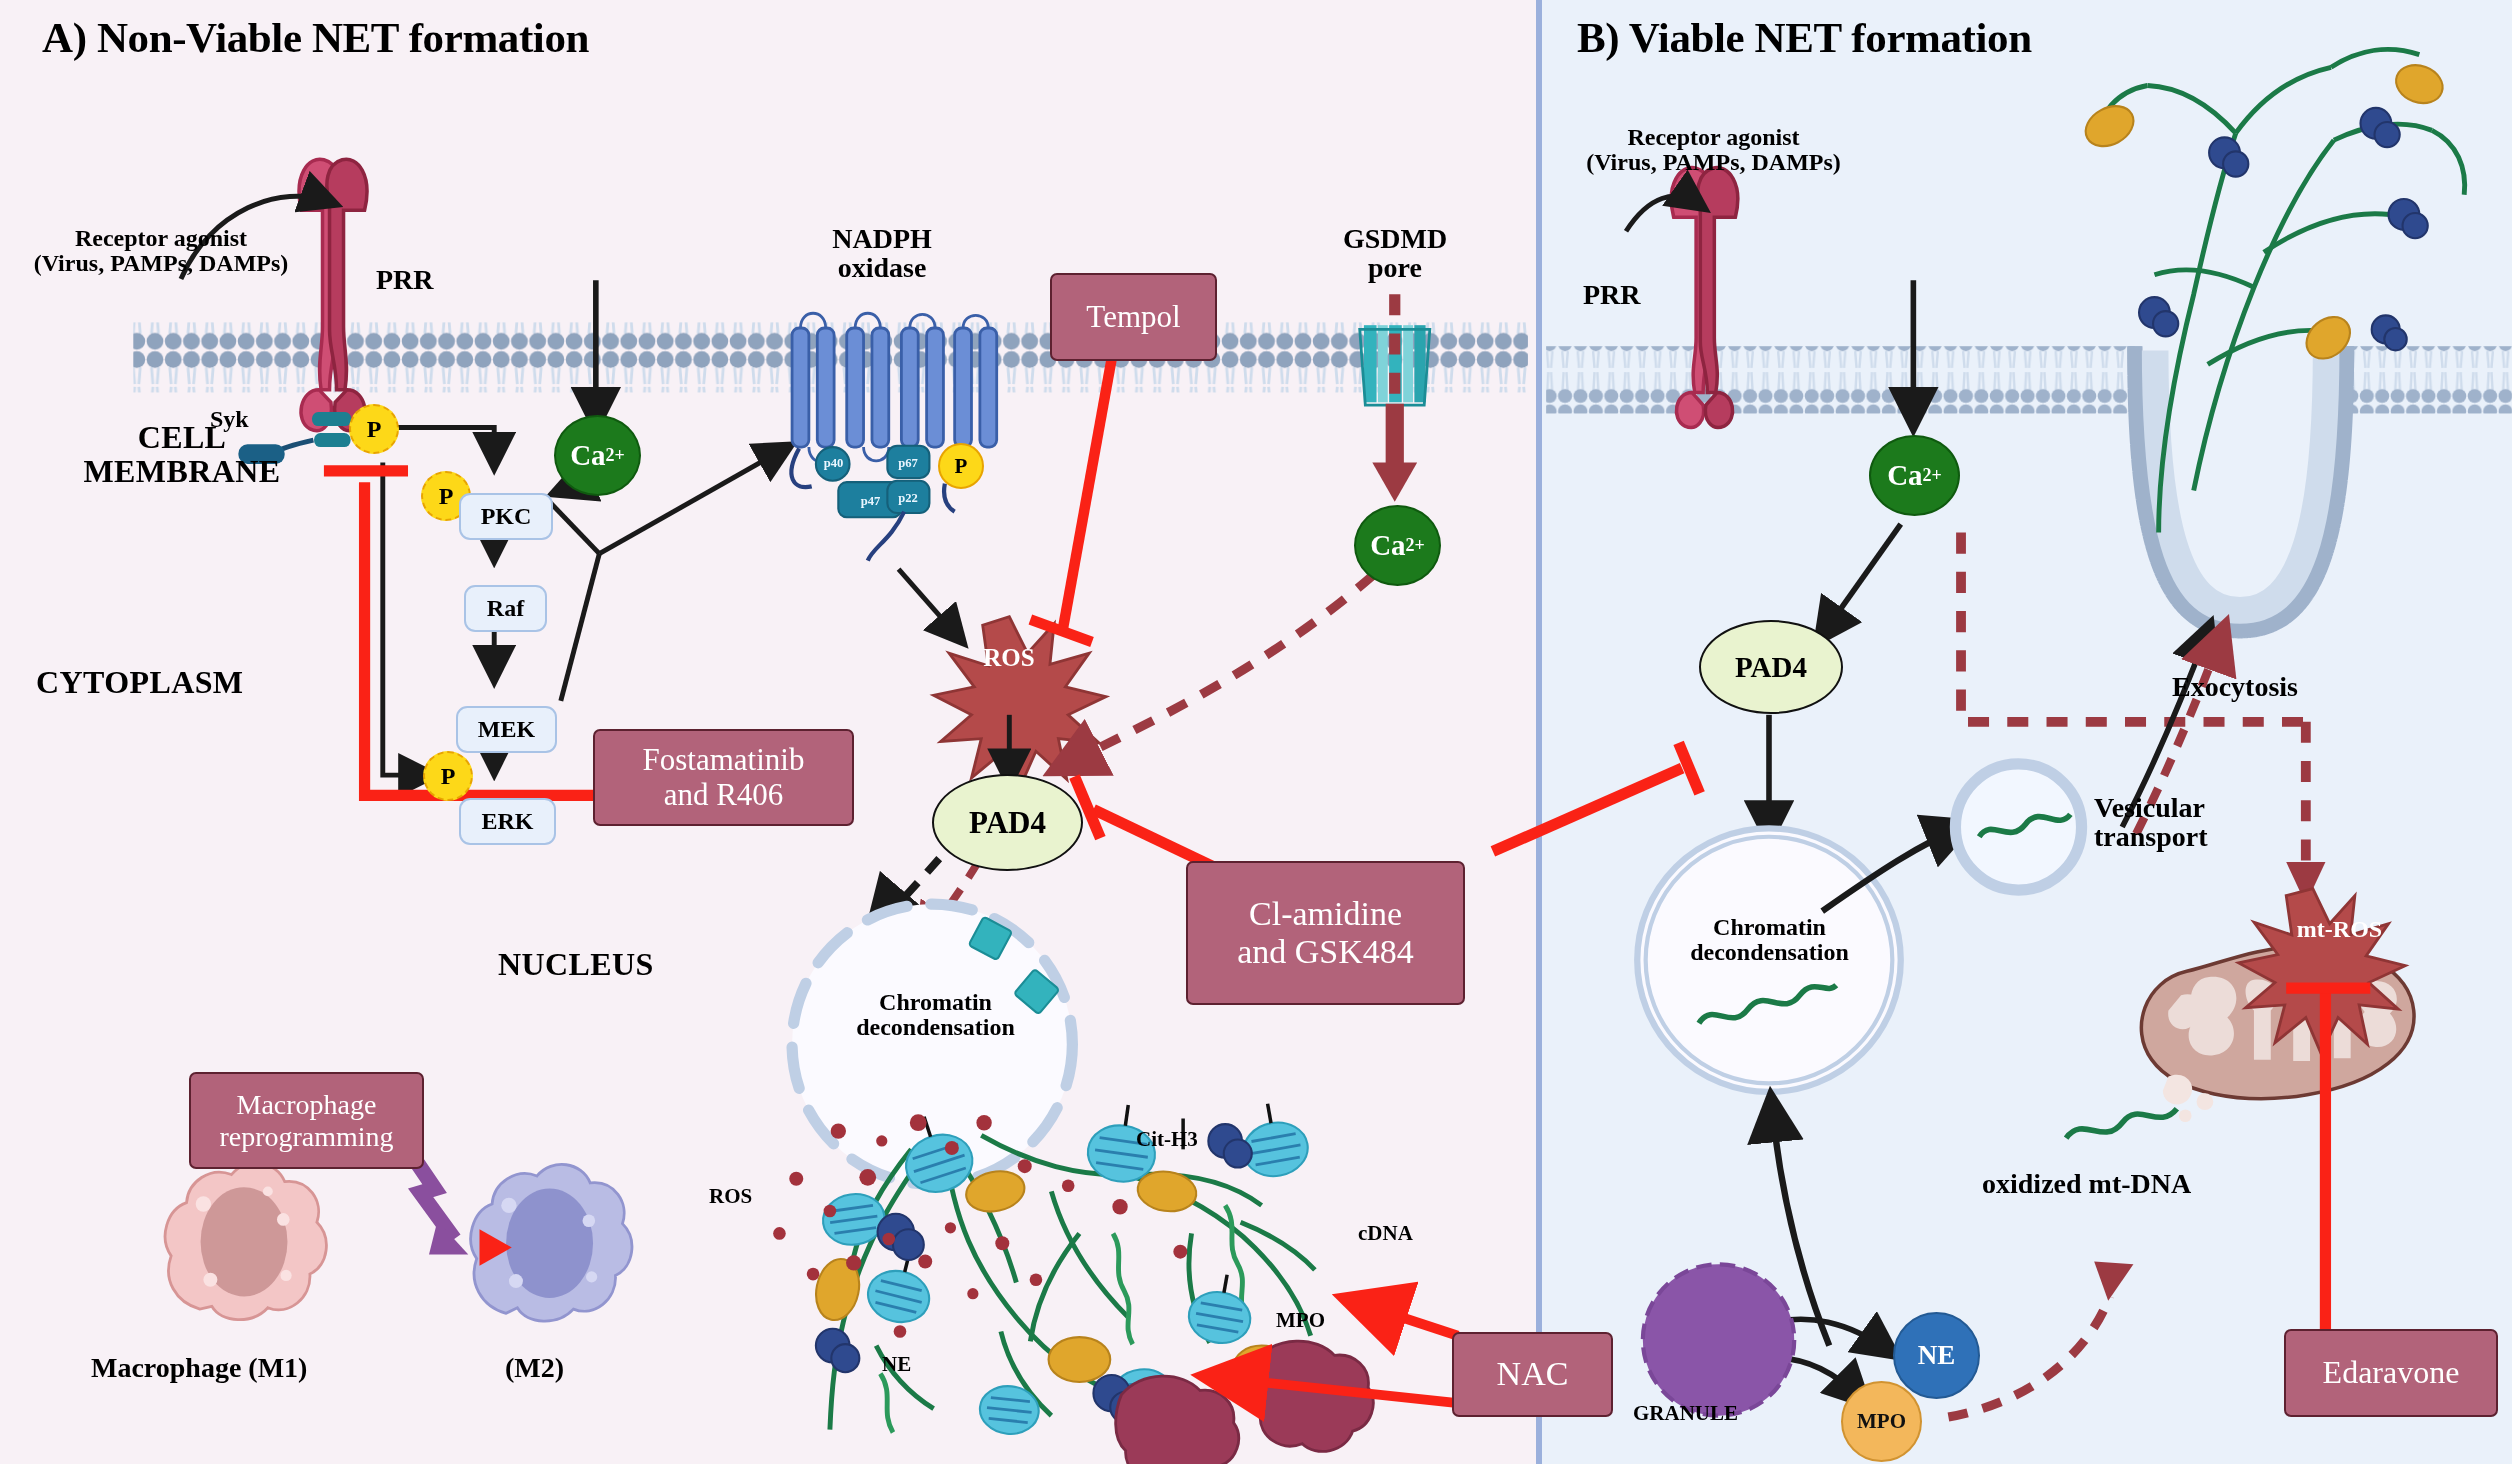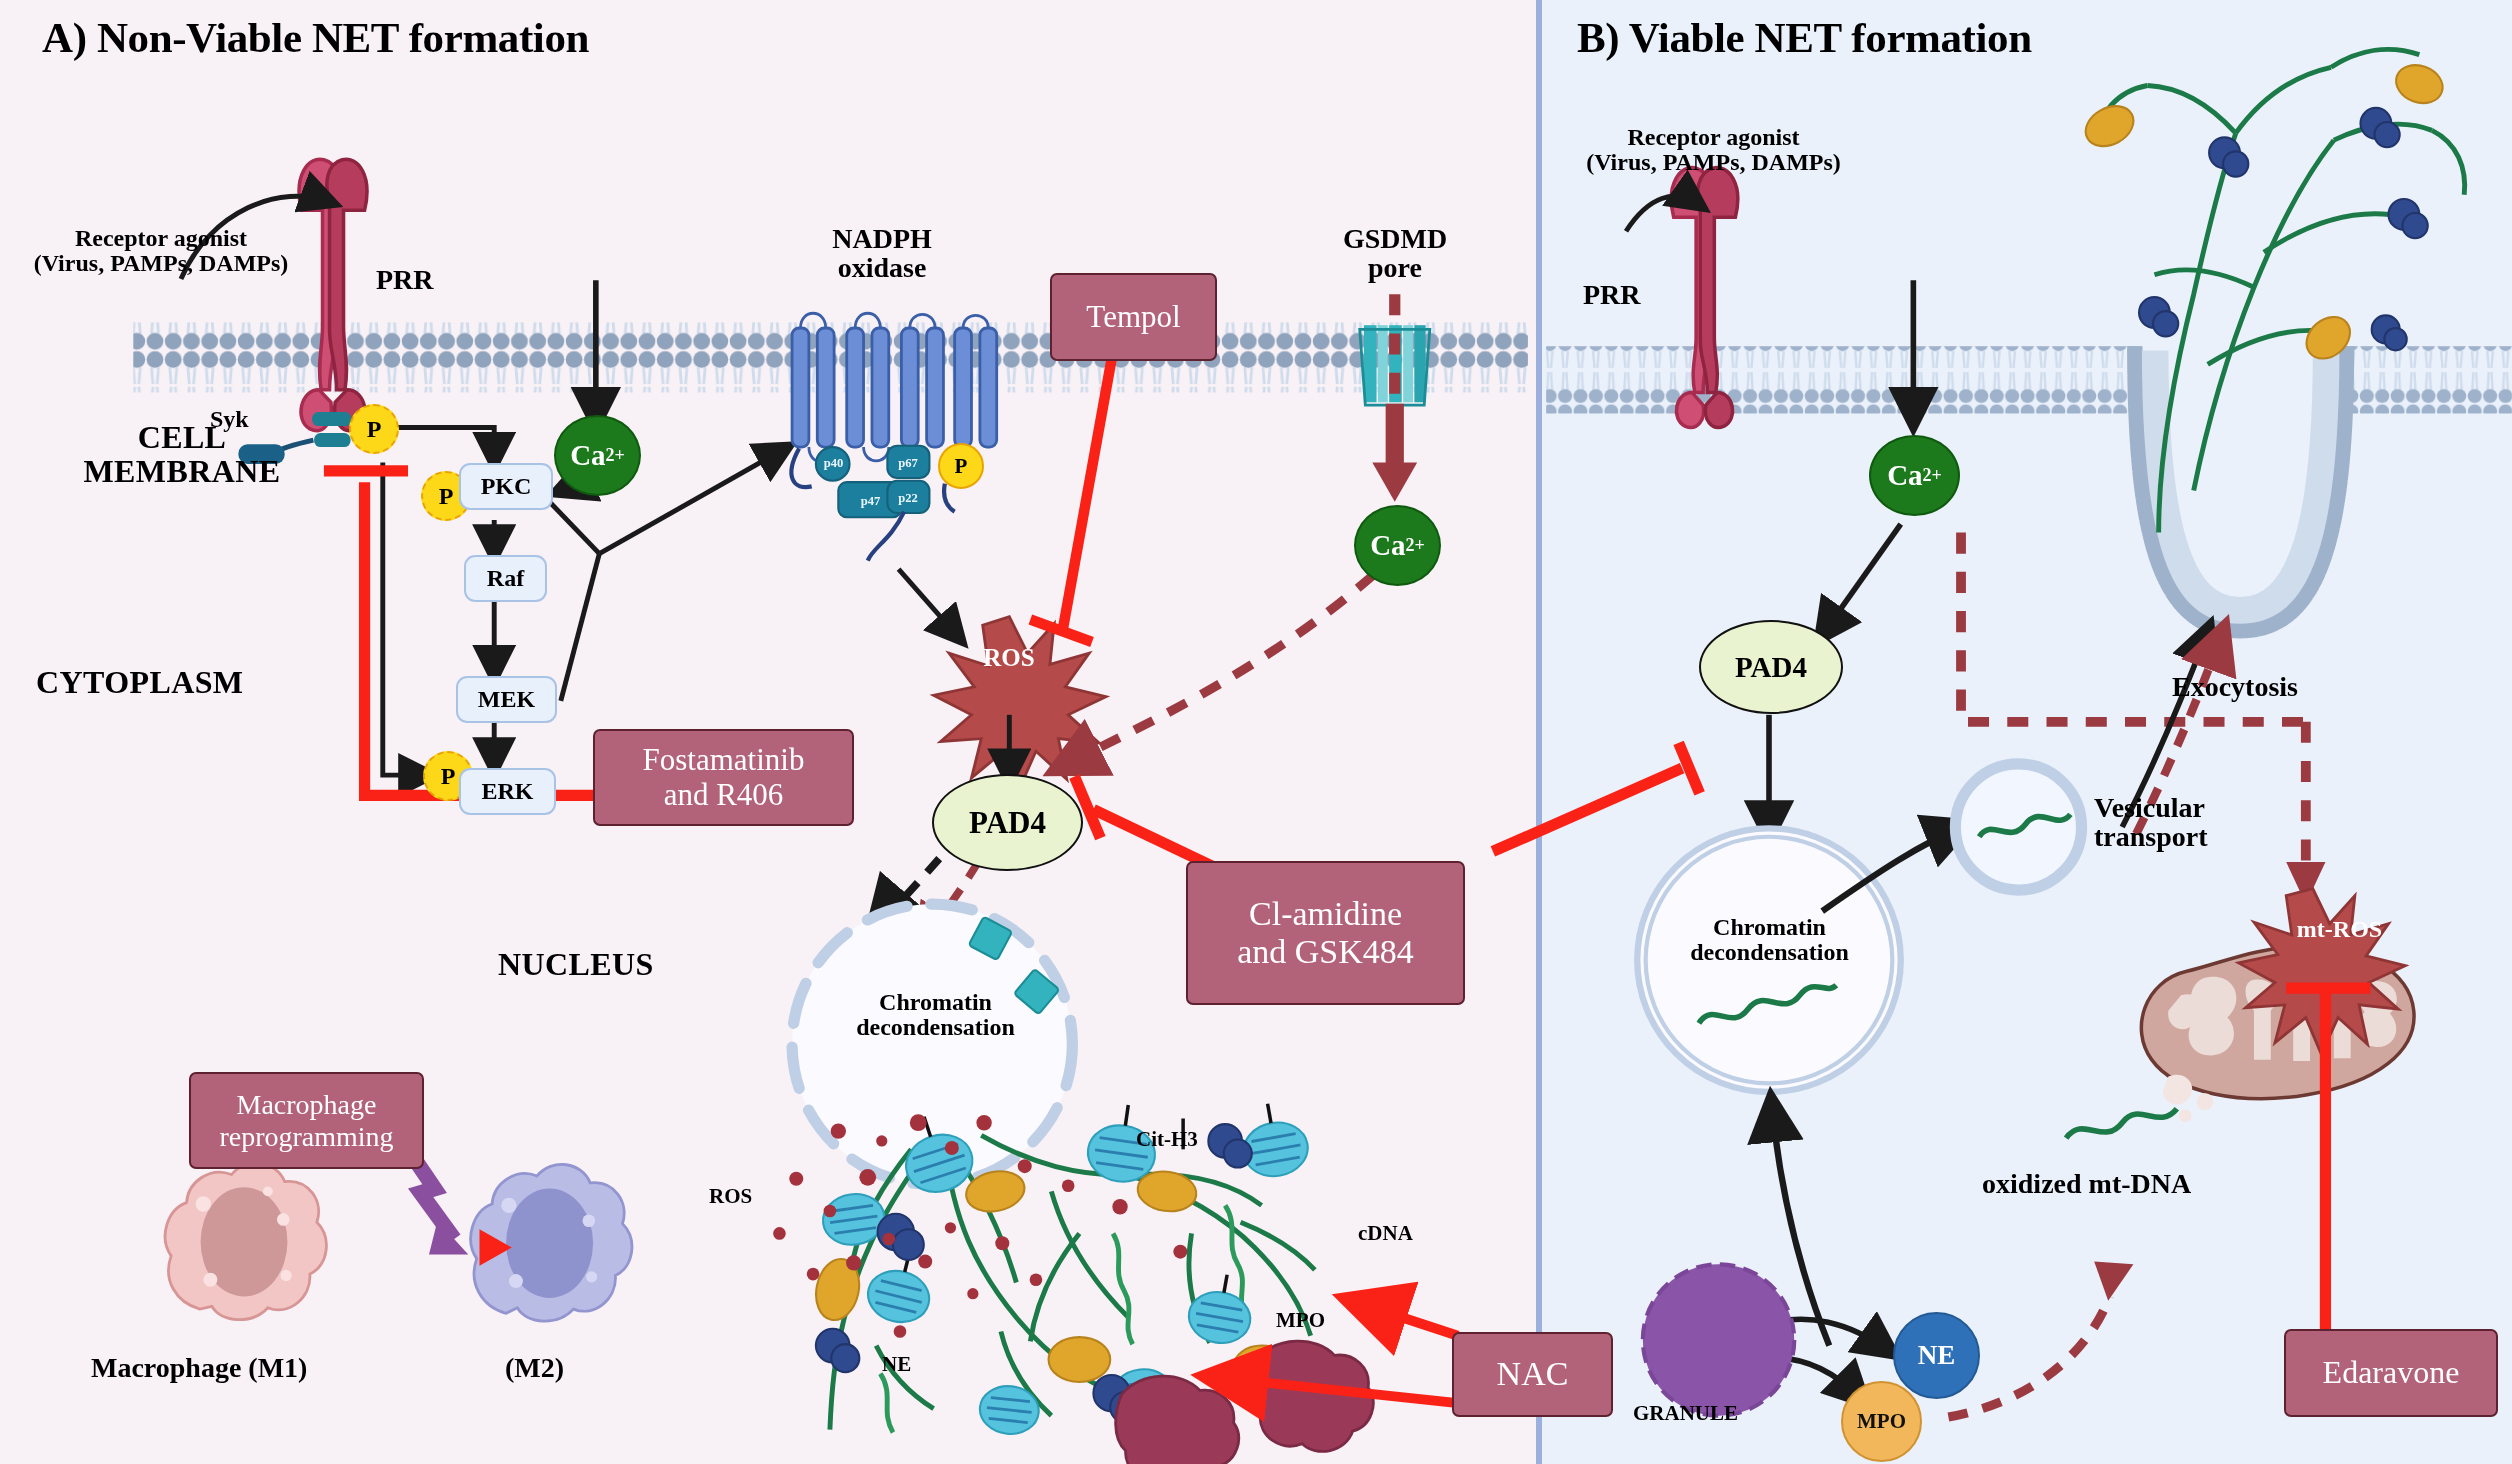--- a/index.html
+++ b/index.html
@@ -24,21 +24,21 @@
   .drug{
     position:absolute;background:#b2637a;border:2.1px solid #5d2130;border-radius:7px;
     color:#fff;display:flex;align-items:center;justify-content:center;text-align:center;
     line-height:1.12;font-family:"Liberation Serif",serif;
   }
 
   svg{position:absolute;left:0;top:0;overflow:visible;}
   .nolayer{pointer-events:none;}
 
   .pill{position:absolute;background:#e8f0fb;border:2.1px solid #a9c3e6;border-radius:11.2px;
-    display:flex;align-items:center;justify-content:center;color:#000;font-weight:bold;font-size:24px;}
+    display:flex;align-items:center;justify-content:center;color:#000;font-weight:bold;font-size:24px;margin-top:30px;}
   .pnode{position:absolute;border-radius:50%;background:#fdd818;border:2.1px dashed #e8a400;
     display:flex;align-items:center;justify-content:center;font-weight:bold;color:#000;}
   .ca{position:absolute;border-radius:50%;background:#1c7a1c;border:2.1px solid #0f5a0f;
     display:flex;align-items:center;justify-content:center;color:#fff;font-weight:bold;font-family:"Liberation Serif",serif;}
   .pad4{position:absolute;border-radius:50%;background:#e9f3cf;border:2.8px solid #111;
     display:flex;align-items:center;justify-content:center;color:#000;font-weight:bold;}
   .circlbl{position:absolute;border-radius:50%;display:flex;align-items:center;justify-content:center;
     color:#fff;font-weight:bold;font-family:"Liberation Serif",serif;}
 </style>
 </head>

